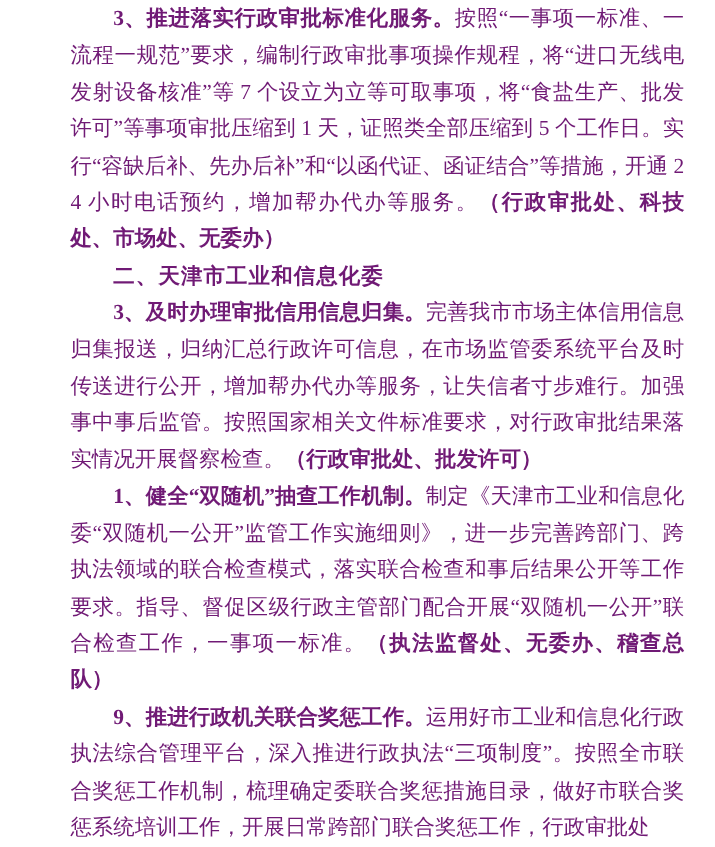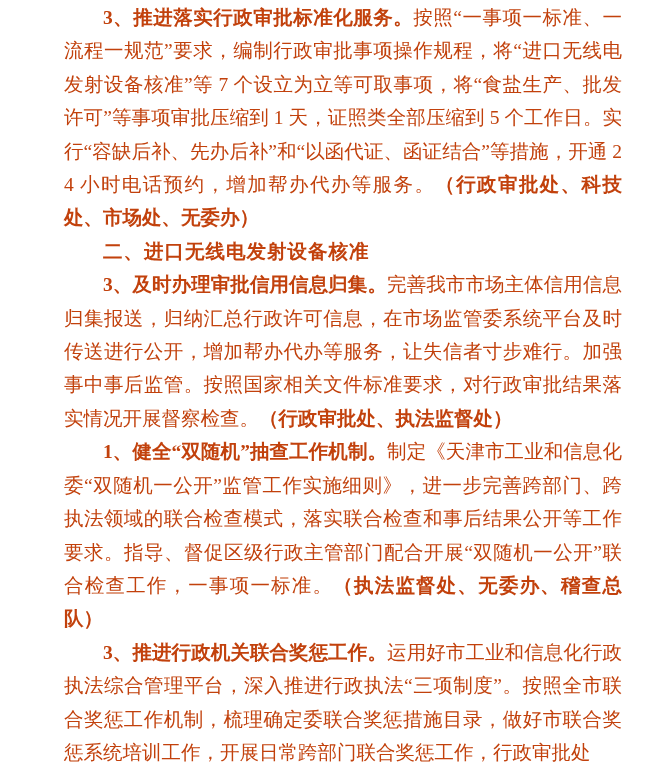--- a/index.html
+++ b/index.html
@@ -14,21 +14,21 @@
   }
   .page {
     box-sizing: border-box;
     width: 650px;
     height: 770px;
     padding: 1px 28px 0 64px;
     background: #ffffff;
     font-family: "Liberation Serif", "DejaVu Serif", serif;
     font-size: 19.5px;
     line-height: 33.4px;
-    color: #c2410c;
+    color: #701a75;
     text-align: justify;
     text-justify: inter-character;
   }
   .para {
     margin: 0;
     padding: 0;
     text-indent: 2em;
     word-break: break-all;
   }
   .seg { font-weight: 400; }
@@ -41,20 +41,20 @@
     font-weight: 700;
     letter-spacing: 1px;
   }
 </style>
 </head>
 <body>
 
 <div class="page">
   <p class="para"><span class="seg-bold">3、推进落实行政审批标准化服务。</span><span class="seg">按照“一事项一标准、一流程一规范”要求，编制行政审批事项操作规程，将“进口无线电发射设备核准”等 7 个设立为立等可取事项，将“食盐生产、批发许可”等事项审批压缩到 1 天，证照类全部压缩到 5 个工作日。实行“容缺后补、先办后补”和“以函代证、函证结合”等措施，开通 24 小时电话预约，增加帮办代办等服务。</span><span class="seg-bold">（行政审批处、科技处、市场处、无委办）</span></p>
 
-  <p class="heading-para"><span>二、进口无线电发射设备核准</span></p>
+  <p class="heading-para"><span>二、天津市工业和信息化委</span></p>
 
-  <p class="para"><span class="seg-bold">3、及时办理审批信用信息归集。</span><span class="seg">完善我市市场主体信用信息归集报送，归纳汇总行政许可信息，在市场监管委系统平台及时传送进行公开，增加帮办代办等服务，让失信者寸步难行。加强事中事后监管。按照国家相关文件标准要求，对行政审批结果落实情况开展督察检查。</span><span class="seg-bold">（行政审批处、执法监督处）</span></p>
+  <p class="para"><span class="seg-bold">3、及时办理审批信用信息归集。</span><span class="seg">完善我市市场主体信用信息归集报送，归纳汇总行政许可信息，在市场监管委系统平台及时传送进行公开，增加帮办代办等服务，让失信者寸步难行。加强事中事后监管。按照国家相关文件标准要求，对行政审批结果落实情况开展督察检查。</span><span class="seg-bold">（行政审批处、批发许可）</span></p>
 
   <p class="para"><span class="seg-bold">1、健全“双随机”抽查工作机制。</span><span class="seg">制定《天津市工业和信息化委“双随机一公开”监管工作实施细则》，进一步完善跨部门、跨执法领域的联合检查模式，落实联合检查和事后结果公开等工作要求。指导、督促区级行政主管部门配合开展“双随机一公开”联合检查工作，一事项一标准。</span><span class="seg-bold">（执法监督处、无委办、稽查总队）</span></p>
 
-  <p class="para"><span class="seg-bold">3、推进行政机关联合奖惩工作。</span><span class="seg">运用好市工业和信息化行政执法综合管理平台，深入推进行政执法“三项制度”。按照全市联合奖惩工作机制，梳理确定委联合奖惩措施目录，做好市联合奖惩系统培训工作，开展日常跨部门联合奖惩工作，行政审批处</span></p>
+  <p class="para"><span class="seg-bold">9、推进行政机关联合奖惩工作。</span><span class="seg">运用好市工业和信息化行政执法综合管理平台，深入推进行政执法“三项制度”。按照全市联合奖惩工作机制，梳理确定委联合奖惩措施目录，做好市联合奖惩系统培训工作，开展日常跨部门联合奖惩工作，行政审批处</span></p>
 </div>
 
 </body></html>

